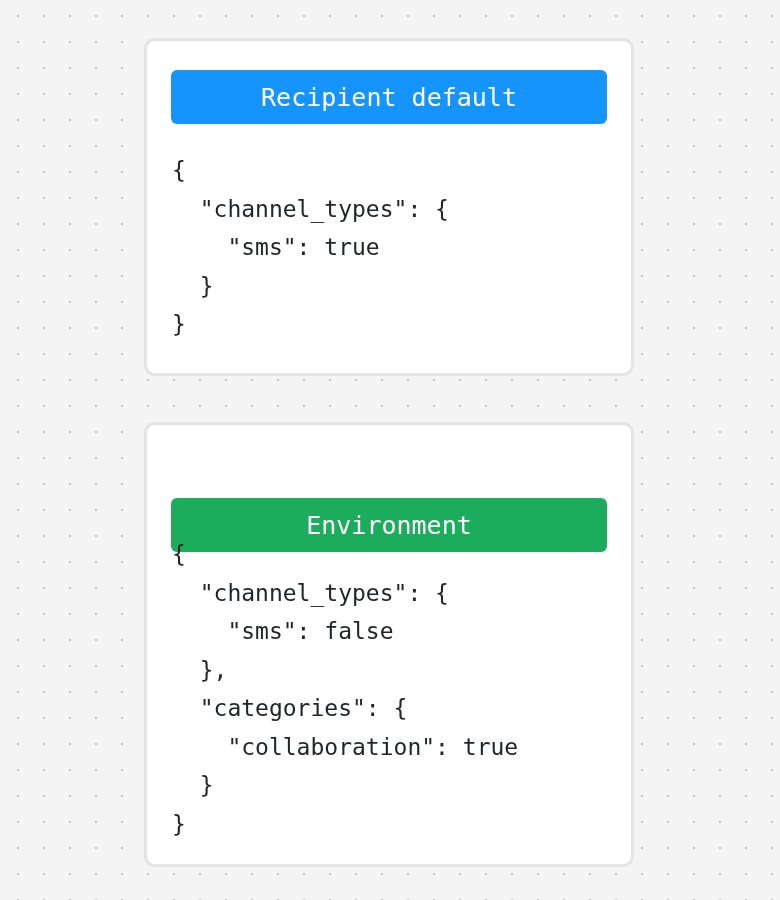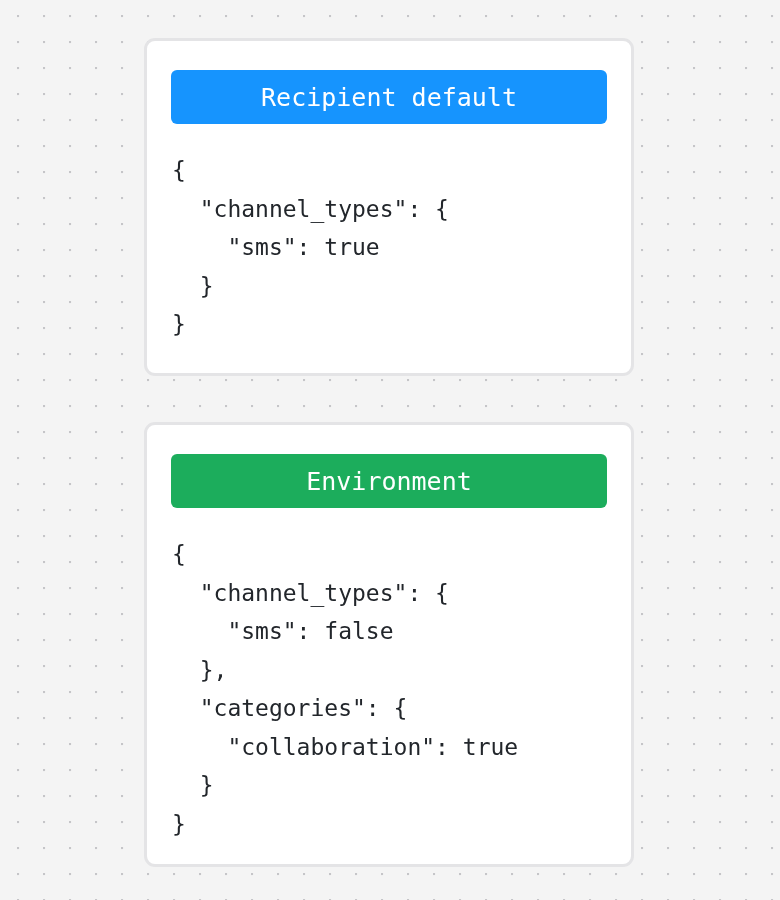--- a/index.html
+++ b/index.html
@@ -60,21 +60,21 @@
   .card-header-title {
     color: #ffffff;
     font-family: "DejaVu Sans Mono", "Liberation Mono", monospace;
     font-size: 25px;
     line-height: 25px;
     letter-spacing: 0px;
     white-space: pre;
   }
 
   .header-blue  { background-color: #1694fe; }
-  .header-green { background-color: #1cad5c; }
+  .header-green { background-color: #1cad5c; margin-top: 44px; }
 
   .code-block {
     position: absolute;
     left: 25px;
     top: 110px;
     right: 14px;
     margin: 0;
     padding: 0;
     color: #22262b;
     font-family: "DejaVu Sans Mono", "Liberation Mono", monospace;

